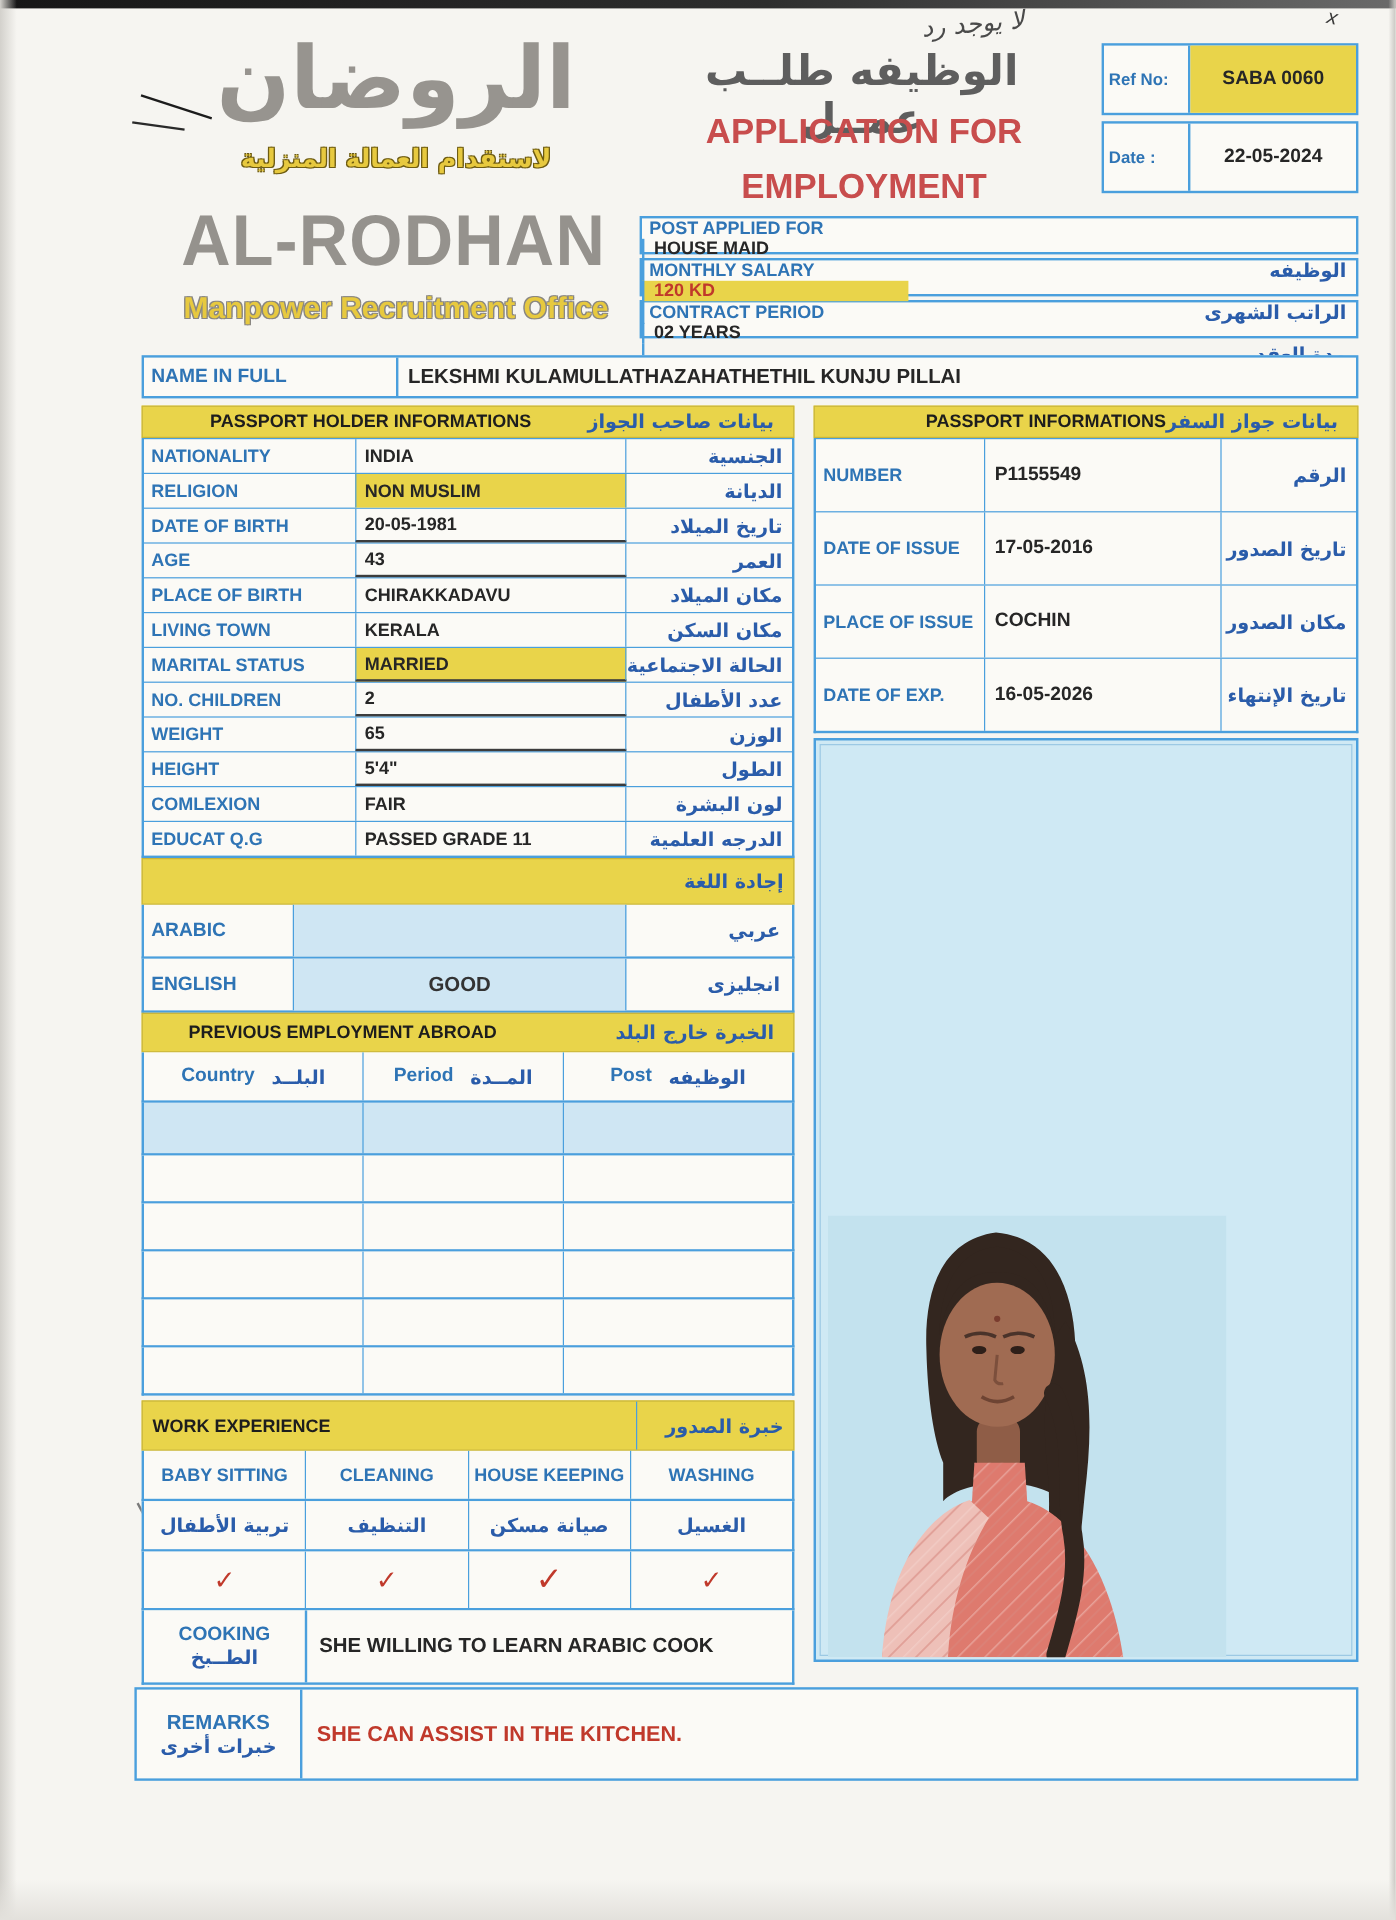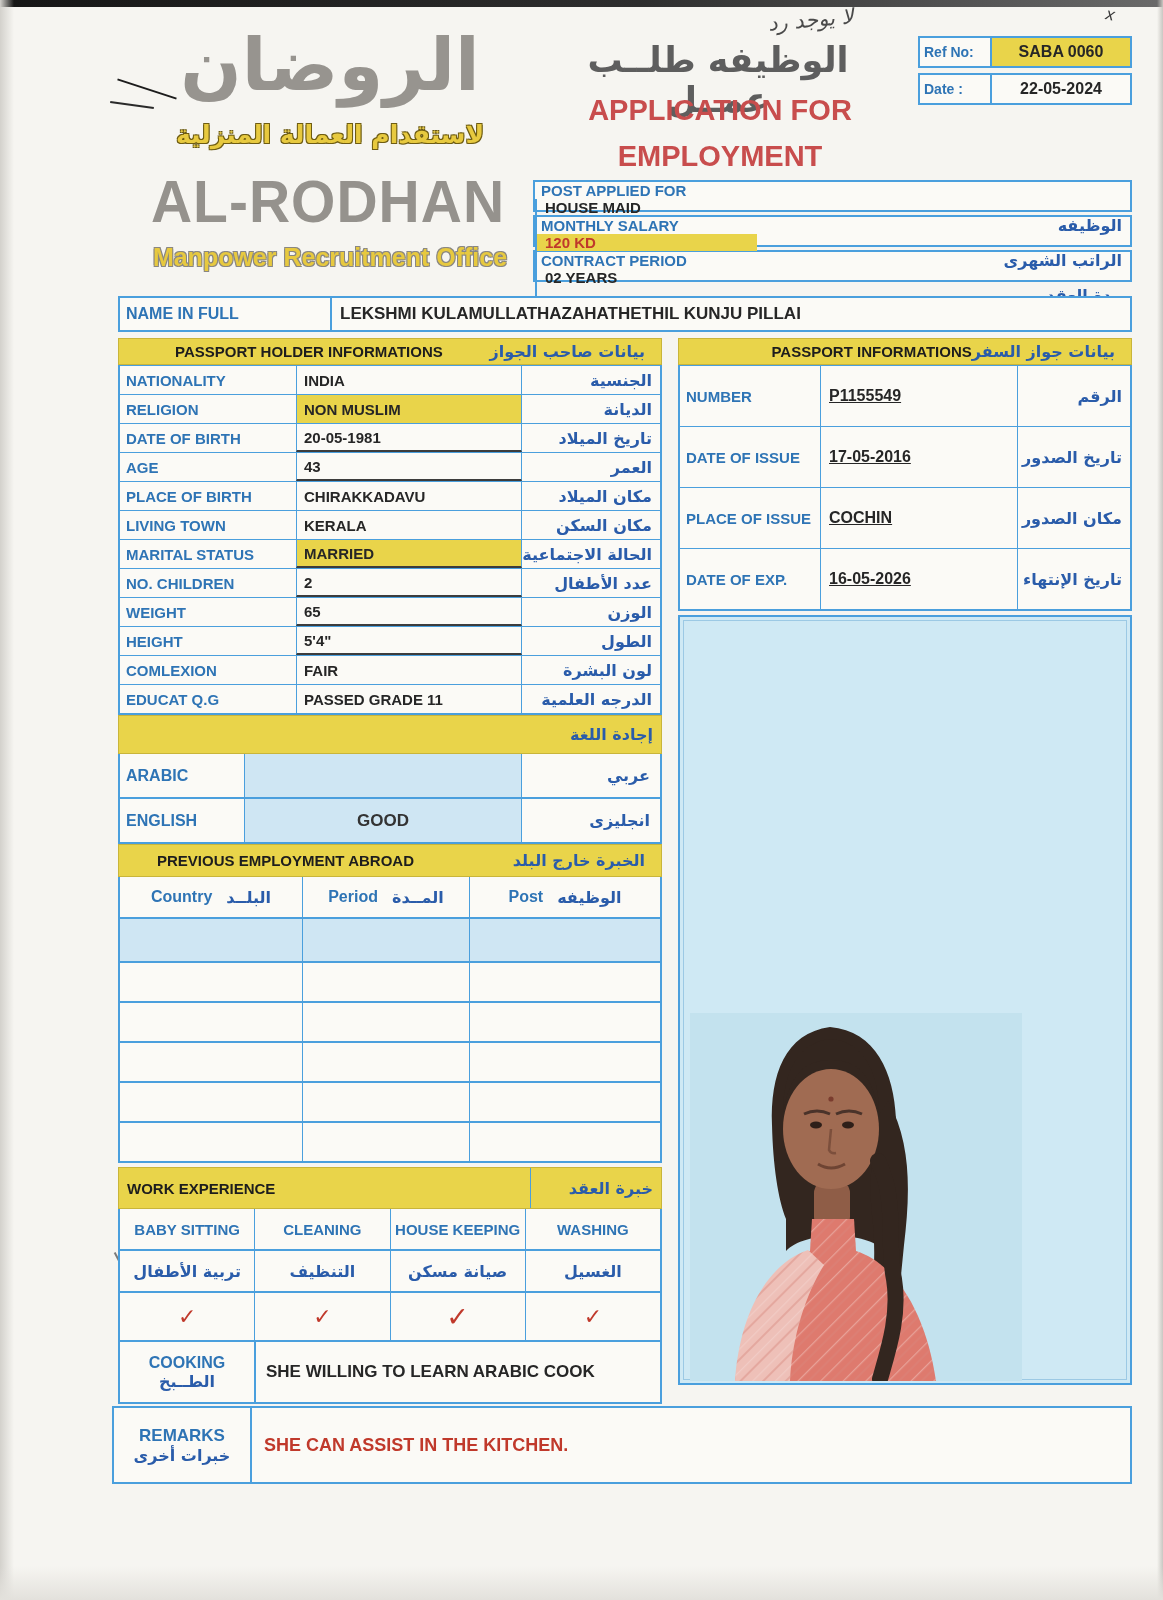--- a/index.html
+++ b/index.html
@@ -24,34 +24,34 @@
   .handwriting{left:768px;top:8px;font-family:"DejaVu Sans",sans-serif;font-style:italic;
         font-size:21px;color:#4a4a4a;transform:rotate(-5deg);letter-spacing:2px;}
   .corner-x{left:1106px;top:5px;font-style:italic;font-size:17px;color:#3a3a3a;transform:rotate(12deg);}
   .staple1{left:116px;top:88px;width:62px;height:2px;background:#1c1c1c;transform:rotate(18deg);}
   .staple2{left:110px;top:104px;width:44px;height:2px;background:#2a2a2a;transform:rotate(8deg);}
   .pen-mark2{left:112px;top:1256px;width:10px;height:2px;background:#7a7a7a;transform:rotate(62deg);}
   
   .logo-ar{left:120px;top:26px;width:420px;text-align:center;font-family:"DejaVu Sans",sans-serif;
         font-size:72px;font-weight:bold;color:#97948f;line-height:1.1;}
   .logo-sub{left:150px;top:120px;width:360px;text-align:center;font-family:"DejaVu Sans",sans-serif;
-        font-size:25px;font-weight:bold;color:#e7c93f;
+        font-size:21px;font-weight:bold;color:#e7c93f;
         text-shadow:1px 1px 0 #6e5c12,-1px -1px 0 #6e5c12,1px -1px 0 #6e5c12,-1px 1px 0 #6e5c12;}
   .logo-latin{left:118px;top:168px;width:420px;text-align:center;font-size:57px;font-weight:bold;
         color:#95928d;letter-spacing:1px;transform:scaleY(1.05);}
   .logo-tag{left:140px;top:243px;width:380px;text-align:center;font-size:25px;font-weight:bold;color:#e7c93f;
         text-shadow:1px 1px 0 #8a8782,-1px -1px 0 #8a8782,1px -1px 0 #8a8782,-1px 1px 0 #8a8782;}
   
   .title-ar{left:548px;top:40px;width:340px;text-align:center;font-family:"DejaVu Sans",sans-serif;
         font-size:35px;font-weight:bold;color:#5e5e5e;}
   .title-en1{left:560px;top:94px;width:320px;text-align:center;font-size:29px;font-weight:bold;color:#c84d4d;}
   .title-en2{left:560px;top:140px;width:320px;text-align:center;font-size:29px;font-weight:bold;color:#c84d4d;}
   
   .ref-table{left:918px;top:36px;width:214px;}
-  .ref-row{display:flex;height:32px;border:2px solid var(--blue);background:#fbfaf6;margin-bottom:5px;box-sizing:border-box;}
+  .ref-row{display:flex;height:60px;border:2px solid var(--blue);background:#fbfaf6;margin-bottom:5px;box-sizing:border-box;}
   .ref-lab{width:72px;border-right:2px solid var(--blue);color:var(--lbl);font-weight:bold;font-size:14px;
         display:flex;align-items:center;padding-left:4px;box-sizing:border-box;}
   .ref-val{flex:1;display:flex;align-items:center;justify-content:center;font-weight:bold;font-size:16px;color:var(--ink);}
   .ref-val.yel{background:var(--yellow);}
   
   .post-table{left:533px;top:180px;width:599px;}
   .pt-row{display:flex;height:32px;border:2px solid var(--blue);background:#fbfaf6;margin-bottom:3px;box-sizing:border-box;flex-direction:column;}
   .pt-lab{width:210px;color:var(--lbl);font-weight:bold;font-size:15px;display:flex;align-items:center;padding-left:6px;box-sizing:border-box;}
   .pt-val{width:222px;border-left:2px solid var(--blue);font-weight:bold;font-size:15px;color:var(--ink);
         display:flex;align-items:center;padding-left:8px;box-sizing:border-box;}
@@ -111,21 +111,21 @@
   .cook-val{flex:1;border-left:2px solid var(--blue);display:flex;align-items:center;padding-left:10px;
         font-weight:bold;font-size:17px;color:var(--ink);box-sizing:border-box;}
   .cook-en{color:var(--lbl);font-weight:bold;font-size:16px;}
   
   .right-panel{left:678px;top:338px;width:454px;}
   .rp-banner{height:27px;padding:0 8px 0 60px;justify-content:flex-end;}
   .pi-table{border:2px solid var(--blue);border-top:none;background:#fbfaf6;}
   .pi-row{display:flex;height:61px;border-top:1.5px solid var(--blue);box-sizing:border-box;}
   .pi-lab{width:140px;color:var(--lbl);font-weight:bold;font-size:15px;display:flex;align-items:center;padding-left:6px;box-sizing:border-box;}
   .pi-val{width:198px;border-left:1.5px solid var(--blue);border-right:1.5px solid var(--blue);
-        font-weight:bold;font-size:16px;color:var(--ink);display:flex;align-items:center;padding-left:8px;box-sizing:border-box;text-decoration:underline;}
+        font-weight:bold;font-size:16px;color:var(--ink);display:flex;align-items:center;padding-left:8px;box-sizing:border-box;}
   .pi-ar{flex:1;display:flex;align-items:center;justify-content:flex-end;padding-right:8px;box-sizing:border-box;}
   .photo-box{left:678px;top:615px;width:454px;height:770px;border:2px solid var(--blue);
         background:var(--photo-bg);box-shadow:inset 0 0 0 3px var(--photo-bg), inset 0 0 0 4px #9cc9e4;}
   .photo{left:10px;top:396px;width:332px;height:368px;}
   
   .remarks-box{left:112px;top:1406px;width:1020px;height:78px;border:2.5px solid var(--blue);
         display:flex;background:#fbfaf6;}
   .rem-lab{width:136px;display:flex;flex-direction:column;align-items:center;justify-content:center;box-sizing:border-box;}
   .rem-en{color:var(--lbl);font-weight:bold;font-size:17px;}
   .rem-val{flex:1;border-left:2px solid var(--blue);display:flex;align-items:center;padding-left:12px;
@@ -352,21 +352,21 @@
       <div class="pe-cell pe-c0"></div>
         <div class="pe-cell pe-c1"></div>
         <div class="pe-cell pe-c2"></div>
     </div>
 
     <div class="banner we-banner">
       <div class="we-en">
           <span class="ben">WORK EXPERIENCE</span>
         </div>
       <div class="we-ar">
-          <span class="ar">خبرة العقد</span>
+          <span class="ar">خبرة الصدور</span>
         </div>
     </div>
     <div class="sk-row">
       <div class="sk-cell">
           <span class="sk-en">BABY SITTING</span>
         </div>
       <div class="sk-cell">
           <span class="sk-en">CLEANING</span>
         </div>
       <div class="sk-cell">

